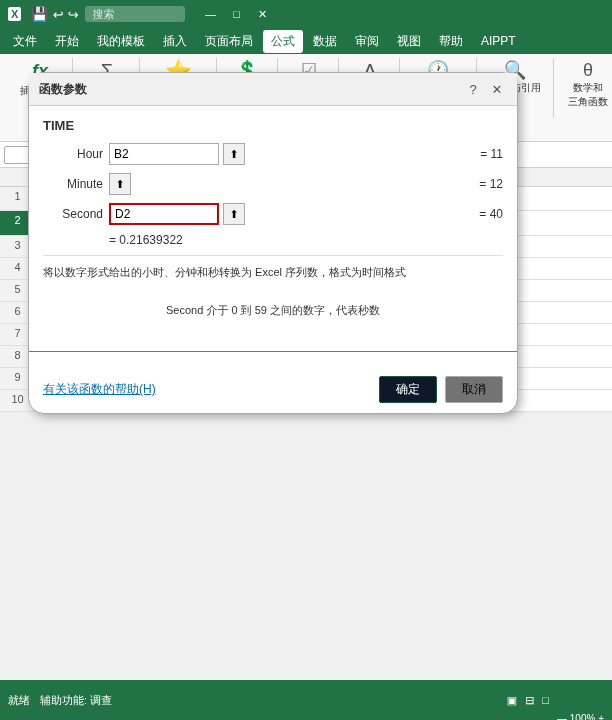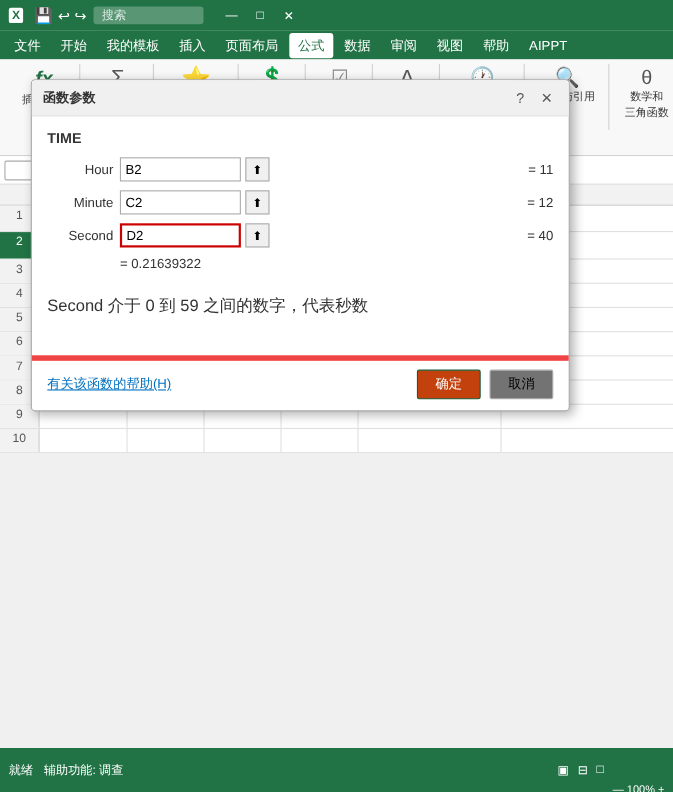--- a/index.html
+++ b/index.html
@@ -262,21 +262,21 @@
       color: #217346;
     }
     .dialog {
       position: absolute;
       top: 72px;
       left: 28px;
       width: 490px;
       background: white;
       border: 1px solid #aaa;
       box-shadow: 3px 3px 10px rgba(0,0,0,0.3);
-      border-radius: 4px;
+      border-radius: 16px;
       z-index: 20;
     }
     .dialog-title {
       background: #f0f0f0;
       border-bottom: 1px solid #ccc;
       padding: 6px 10px;
       display: flex;
       align-items: center;
       justify-content: space-between;
       border-radius: 4px 4px 0 0;
@@ -361,60 +361,60 @@
     }
     .desc-text {
       font-size: 11px;
       color: #333;
       line-height: 1.6;
       margin: 8px 0;
       border-top: 1px solid #e0e0e0;
       padding-top: 8px;
     }
     .param-desc-text {
-      font-size: 15px;
+      font-size: 11px;
       color: #333;
       line-height: 1.6;
       margin: 20px 0;
-      text-align: left;
+      text-align: center;
     }
     .calc-result {
       font-size: 12px;
       color: #333;
       margin: 10px 0;
       border-top: 1px solid #e0e0e0;
       padding-top: 10px;
     }
     .dialog-footer {
       display: flex;
       justify-content: space-between;
       align-items: center;
-      padding: 8px 14px 10px;
-      border-top: 5px solid #ef4444;
+      padding: 24px 14px 10px;
+      border-top: 1px solid #ef4444;
     }
     .help-link {
       color: #0070c0;
       text-decoration: underline;
       cursor: pointer;
       font-size: 12px;
     }
     .footer-buttons {
       display: flex;
       gap: 8px;
     }
     .dlg-btn {
       padding: 4px 16px;
       border: 1px solid #aaa;
       background: #737373;
       cursor: pointer;
       font-size: 12px;
       border-radius: 2px;
     }
     .dlg-btn.primary {
-      background: #c2410c;
+      background: #0f172a;
       color: white;
       border-color: #1a5c38;
     }
 
     
     .status-bar {
       background: #217346;
       height: 40px;
       display: flex;
       align-items: center;
@@ -625,37 +625,37 @@
       <div class="param-input-wrap">
         <input class="param-input" value="B2" style="">
         <span class="param-ref-btn">⬆</span>
       </div>
       <span class="param-value">= 11</span>
     </div>
 
     <div class="param-row">
       <span class="param-label">Minute</span>
       <div class="param-input-wrap">
-        <input class="param-input" value="C2" style="">
         <span class="param-ref-btn">⬆</span>
       </div>
       <span class="param-value">= 12</span>
     </div>
 
     <div class="param-row">
       <span class="param-label">Second</span>
       <div class="param-input-wrap">
         <input class="param-input highlighted" value="D2" style="">
         <span class="param-ref-btn">⬆</span>
       </div>
       <span class="param-value">= 40</span>
     </div>
 
     <div class="result-value">= 0.21639322</div>
 
+    <div class="desc-text">将以数字形式给出的小时、分钟和秒转换为 Excel 序列数，格式为时间格式</div>
 
     <div class="param-desc-text">Second  介于 0 到 59 之间的数字，代表秒数</div>
 
   </div>
 
   <div class="dialog-footer">
     <a class="help-link">有关该函数的帮助(H)</a>
     <div class="footer-buttons">
       <button class="dlg-btn primary">确定</button>
       <button class="dlg-btn">取消</button>

